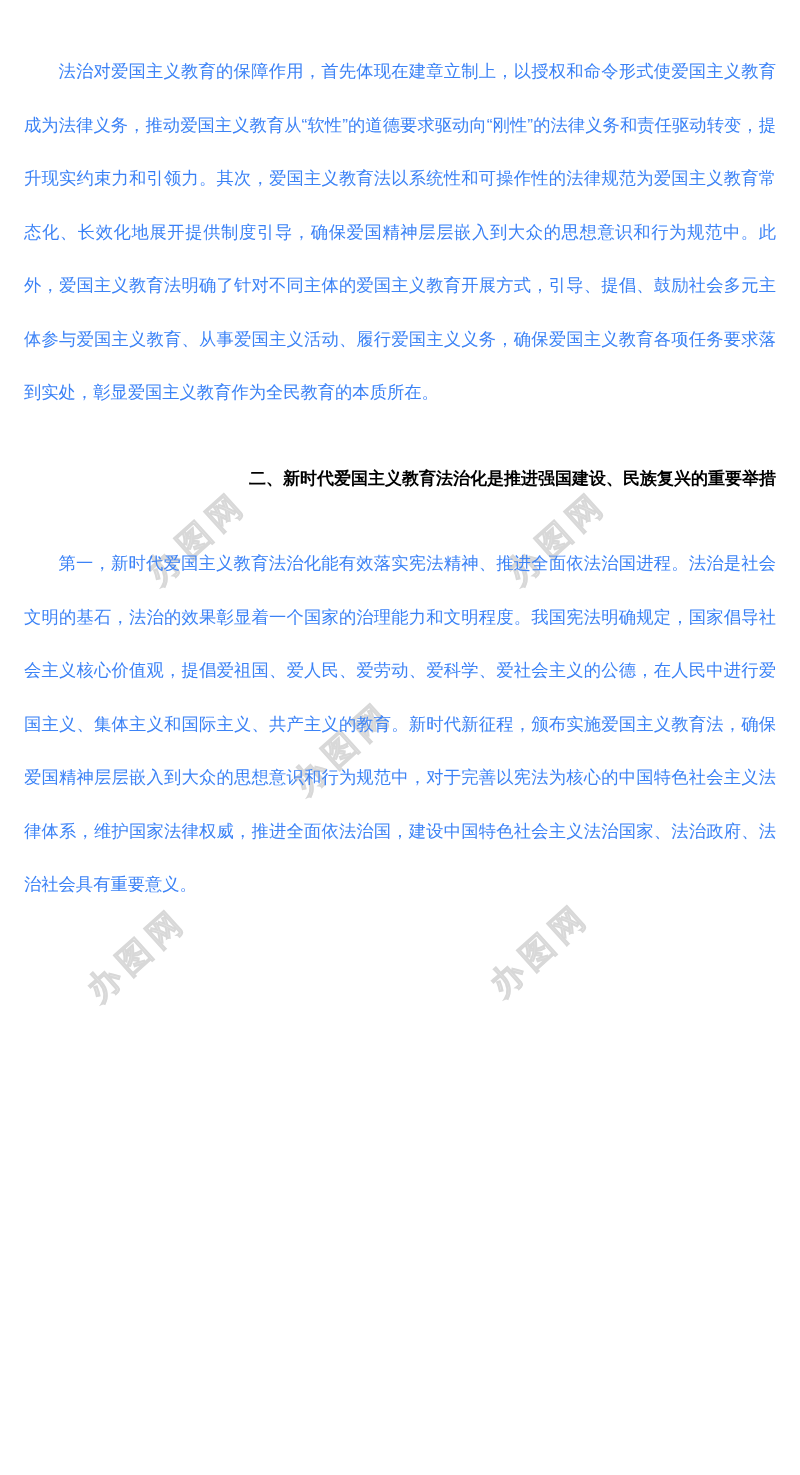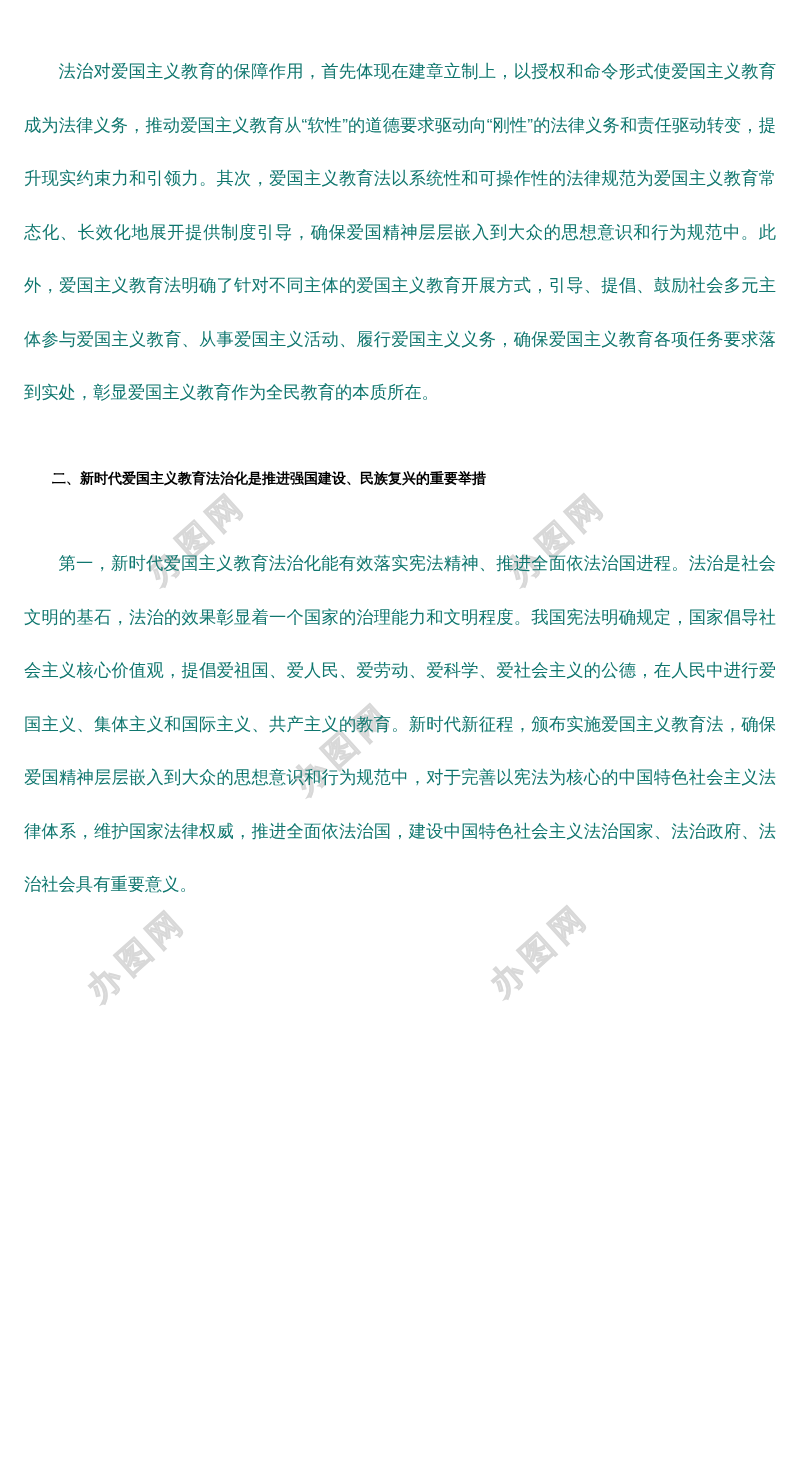--- a/index.html
+++ b/index.html
@@ -38,32 +38,33 @@
   }
   .content {
     position: relative;
     z-index: 1;
     padding: 45px 24px 0 24px;
   }
   .para {
     margin: 0 0 32px 0;
     font-size: 17.3px;
     line-height: 53.5px;
-    color: #0f766e;
+    color: #3b82f6;
     text-align: justify;
     text-indent: 2em;
     letter-spacing: 0;
   }
   .heading {
     margin: 0 0 32px 0;
-    font-size: 14px;
+    font-size: 17px;
     line-height: 53.5px;
     color: #000000;
     font-weight: bold;
     text-indent: 2em;
+    text-align: right;
   }
 </style>
 </head>
 <body>
 
 <div class="page">
 
   <div class="watermark-layer">
     <div class="wm" style="left:197px; top:538px;">办图网</div>
     <div class="wm" style="left:557px; top:538px;">办图网</div>

